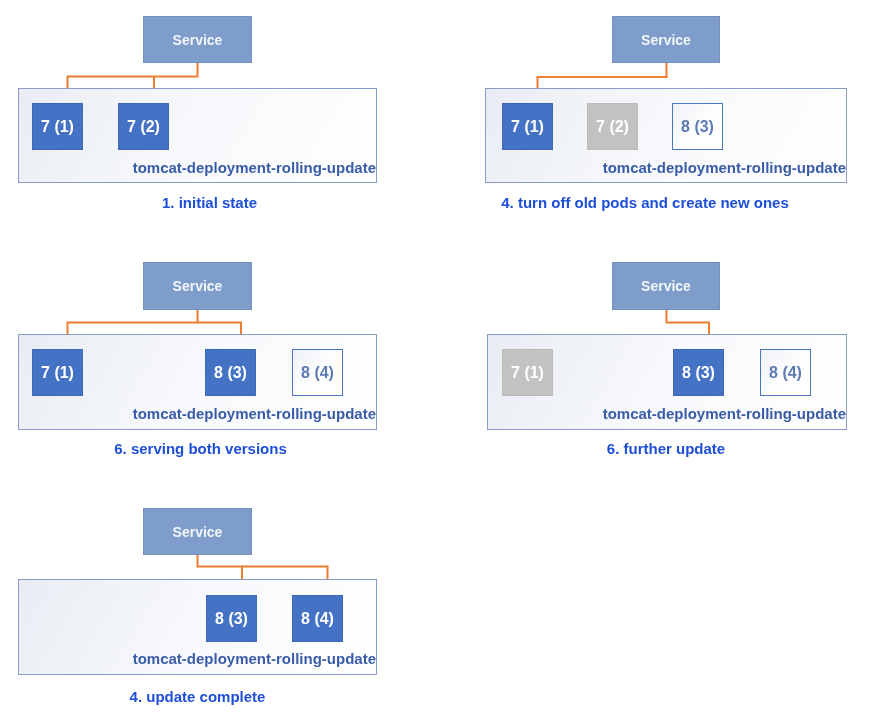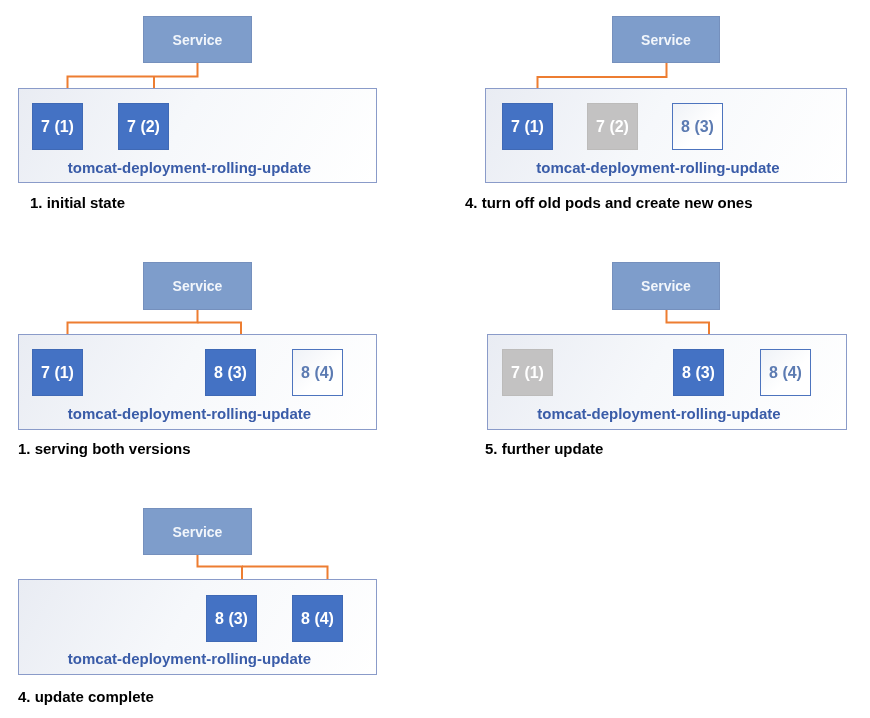--- a/index.html
+++ b/index.html
@@ -21,22 +21,22 @@
     display:flex;align-items:center;justify-content:center;
     box-sizing:border-box;
   }
   .deployment{
     position:absolute;
     background:linear-gradient(120deg,#e9ecf3 0%,#f6f8fb 45%,#ffffff 100%);
     border:1px solid #8a9bc9;
     box-sizing:border-box;
   }
   .dep-label{
-    position:absolute;left:0;right:16px;top:70px;
-    text-align:center;
+    position:absolute;left:0;right:0;top:70px;
+    text-align:right;
     color:#3a5ca8;
     font-size:15px;
   }
   .pod{
     position:absolute;
     width:51px;height:47px;
     display:flex;align-items:center;justify-content:center;
     font-size:16px;
     box-sizing:border-box;
     text-align:right;
@@ -51,21 +51,22 @@
     border:1px solid #bcbbba;
     color:#ffffff;
   }
   .pod.new{
     background:linear-gradient(135deg,#eff2f7 0%,#ffffff 60%);
     border:1px solid #4d74be;
     color:#5c7bb2;
   }
   .caption{
     position:absolute;
-    color:#000000;
+    text-align:center;
+    color:#1d4ed8;
     font-size:15px;
   }
 </style>
 </head>
 <body>
 
 <div class="stage">
 
   <svg class="arrows" width="870" height="718" viewBox="0 0 870 718">
     <defs>
@@ -110,32 +111,32 @@
   </div>
 
   <div>
     <div class="service" style="left:143px;top:262px;width:109px;height:48px">Service</div>
     <div class="deployment" style="left:18px;top:334px;width:359px;height:96px">
       <div class="dep-label">tomcat-deployment-rolling-update</div>
     </div>
     <div class="pod active" style="left:32px;top:349px">7 (1)</div>
     <div class="pod active" style="left:205px;top:349px">8 (3)</div>
     <div class="pod new" style="left:292px;top:349px">8 (4)</div>
-    <div class="caption" style="left:18px;top:440px;width:365px">1. serving both versions</div>
+    <div class="caption" style="left:18px;top:440px;width:365px">6. serving both versions</div>
   </div>
 
   <div>
     <div class="service" style="left:612px;top:262px;width:108px;height:48px">Service</div>
     <div class="deployment" style="left:487px;top:334px;width:360px;height:96px">
       <div class="dep-label">tomcat-deployment-rolling-update</div>
     </div>
     <div class="pod terminated" style="left:502px;top:349px">7 (1)</div>
     <div class="pod active" style="left:673px;top:349px">8 (3)</div>
     <div class="pod new" style="left:760px;top:349px">8 (4)</div>
-    <div class="caption" style="left:485px;top:440px;width:362px">5. further update</div>
+    <div class="caption" style="left:485px;top:440px;width:362px">6. further update</div>
   </div>
 
   <div>
     <div class="service" style="left:143px;top:508px;width:109px;height:47px">Service</div>
     <div class="deployment" style="left:18px;top:579px;width:359px;height:96px">
       <div class="dep-label">tomcat-deployment-rolling-update</div>
     </div>
     <div class="pod active" style="left:206px;top:595px">8 (3)</div>
     <div class="pod active" style="left:292px;top:595px">8 (4)</div>
     <div class="caption" style="left:18px;top:688px;width:359px">4. update complete</div>

